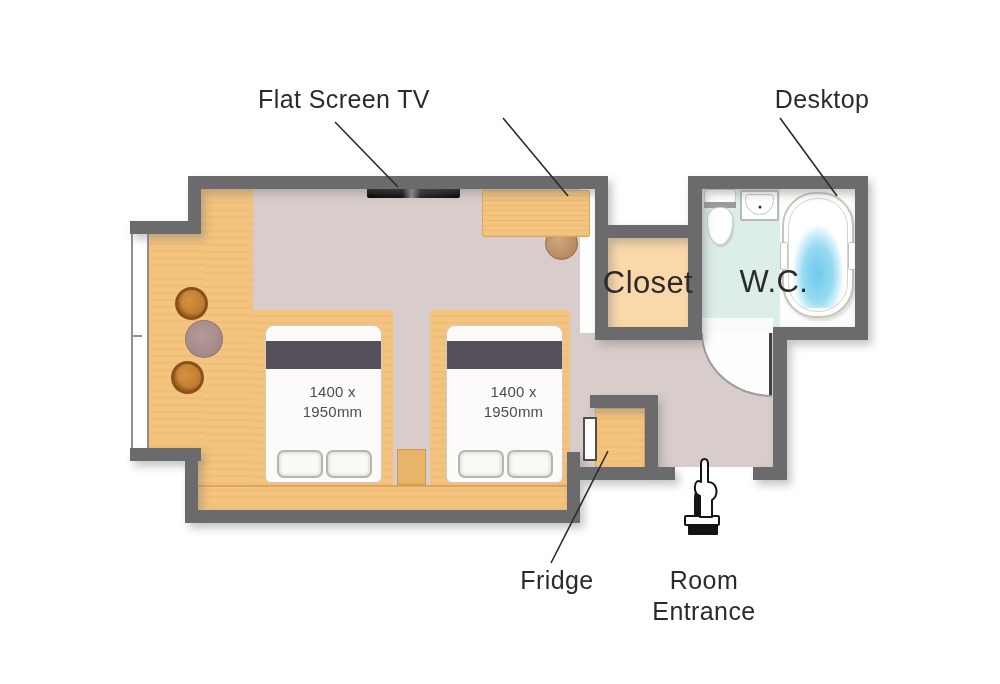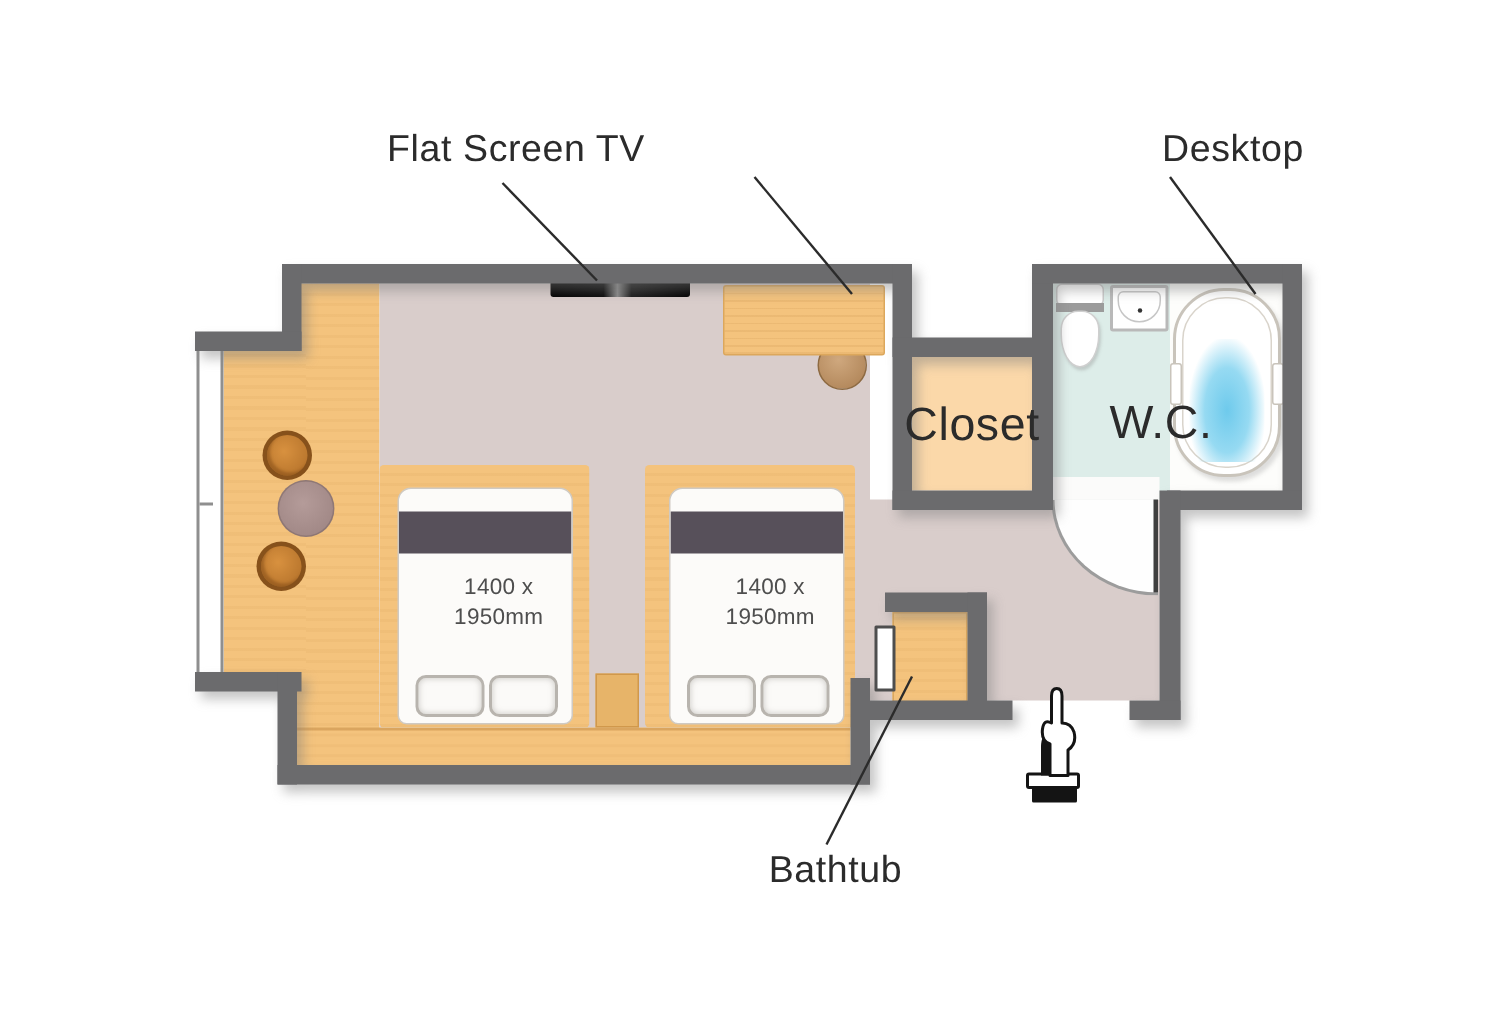--- a/index.html
+++ b/index.html
@@ -203,22 +203,24 @@
     <line x1="503" y1="118" x2="568" y2="196" stroke="#2b2b2b" stroke-width="1.6"></line>
     <line x1="780" y1="118" x2="837" y2="196" stroke="#2b2b2b" stroke-width="1.6"></line>
     <line x1="608" y1="451" x2="551" y2="563" stroke="#2b2b2b" stroke-width="1.6"></line>
   </svg>
 
   <div class="labels">
     <div class="lbl" style="left:344px; top:85px;">Flat Screen TV</div>
     <div class="lbl" style="left:822px; top:85px;">Desktop</div>
     <div class="lbl lbl-sm" style="left:648px; top:265px;">Closet</div>
     <div class="lbl lbl-sm" style="left:741px; top:264px;margin-left:33px;">W.C.</div>
-    <div class="lbl" style="left:557px; top:566px;">Bathtub</div>
+    <div class="lbl" style="left:557px; top:566px;">Fridge</div>
     <div class="lbl lbl-two" style="left:704px; top:565px;">
+      <span style="display:block;">Room</span>
+      <span style="display:block;">Entrance</span>
     </div>
   </div>
 
   <svg class="hand" viewBox="0 0 46 80">
     <rect x="8" y="68" width="30" height="11" rx="1" fill="#141414"></rect>
     <rect x="5" y="60" width="34" height="9" rx="1" fill="#fff" stroke="#141414" stroke-width="2"></rect>
     <path d="M14 61 L14 42 Q14 33 20 33 L25 36 L25 61 Z" fill="#141414"></path>
     <path d="M20 61 L20 40 Q14 38 15 30 Q16 23 21 26 L21 8 Q21 3 24.5 3 Q28 3 28 8 L28 26 Q34 26 36 32 Q38 40 32 44 L32 61 Z" fill="#fff" stroke="#141414" stroke-width="2" stroke-linejoin="round"></path>
   </svg>
 

